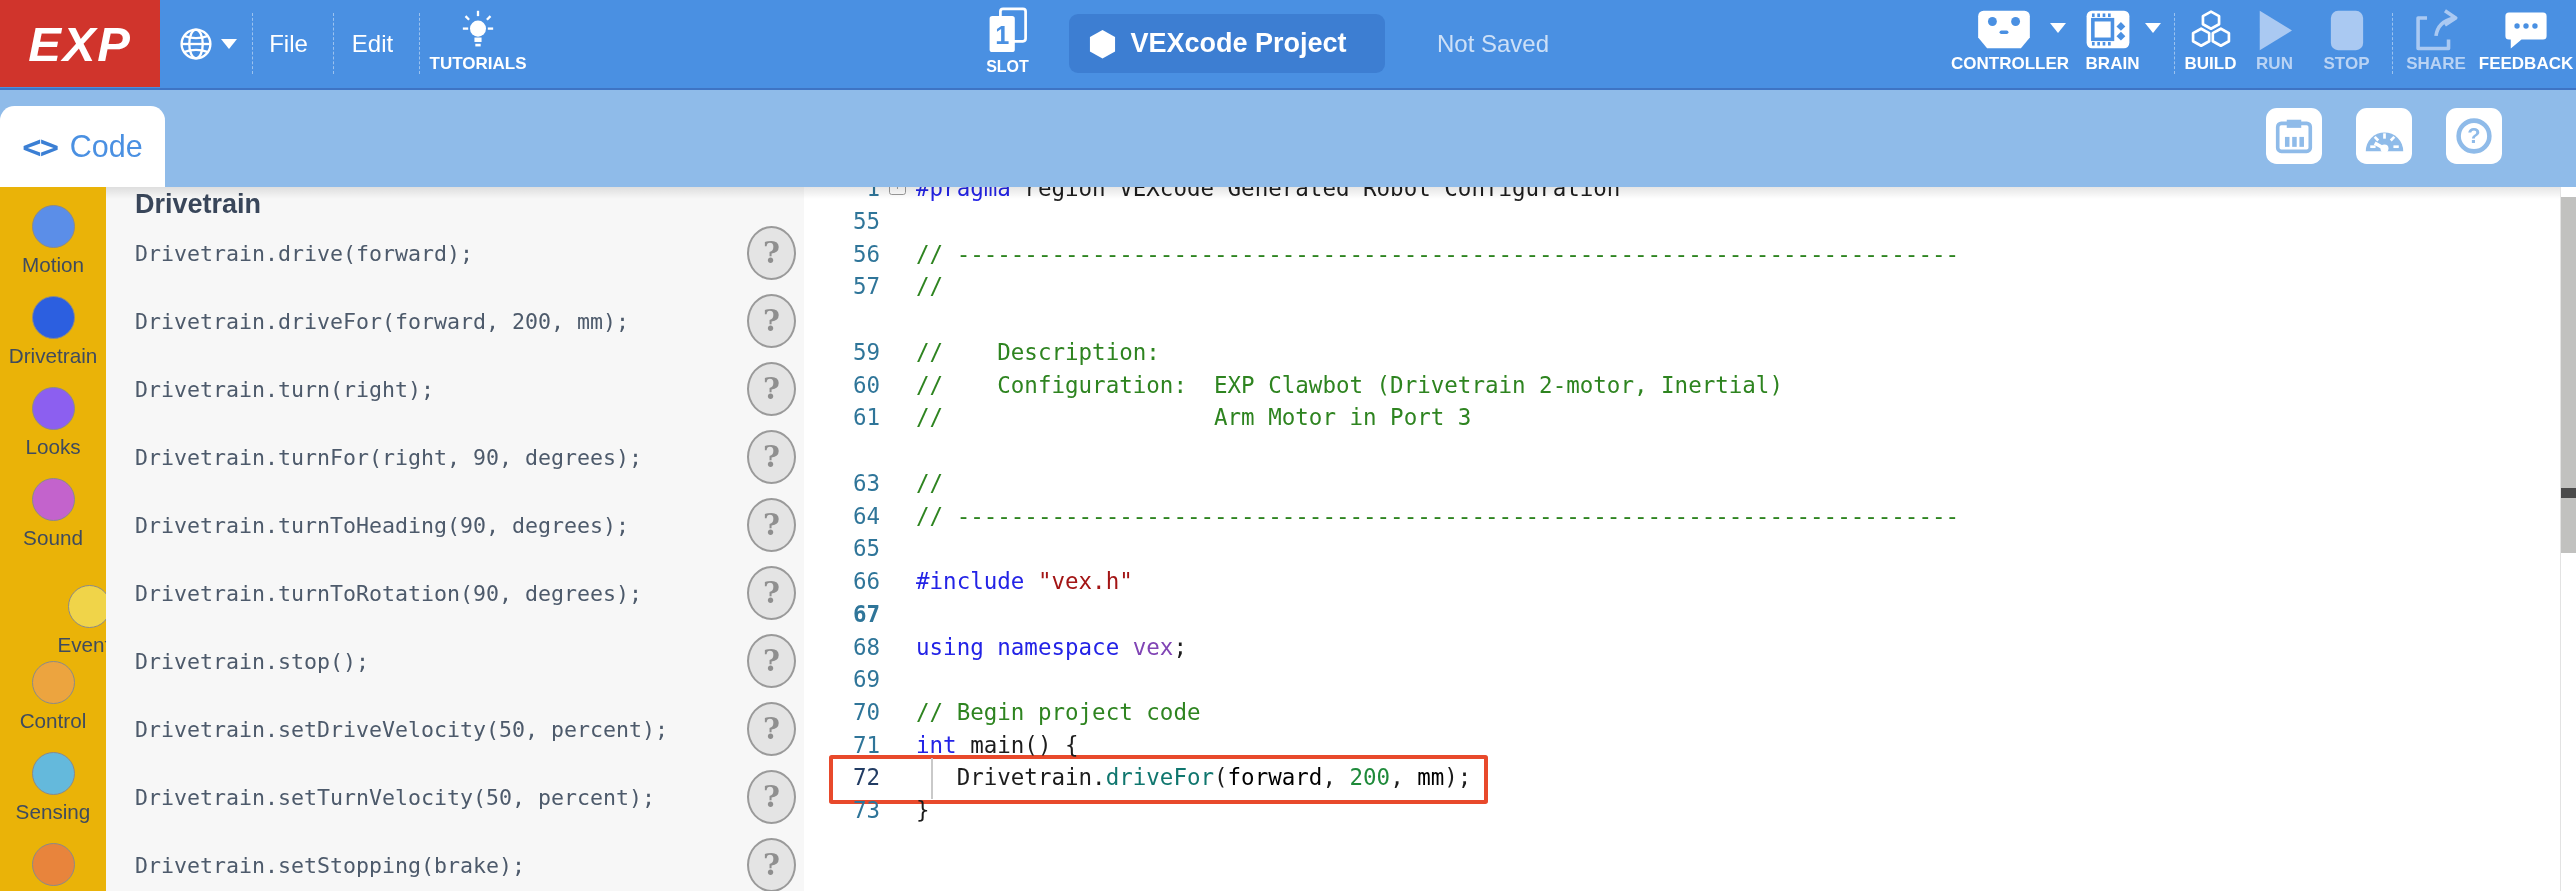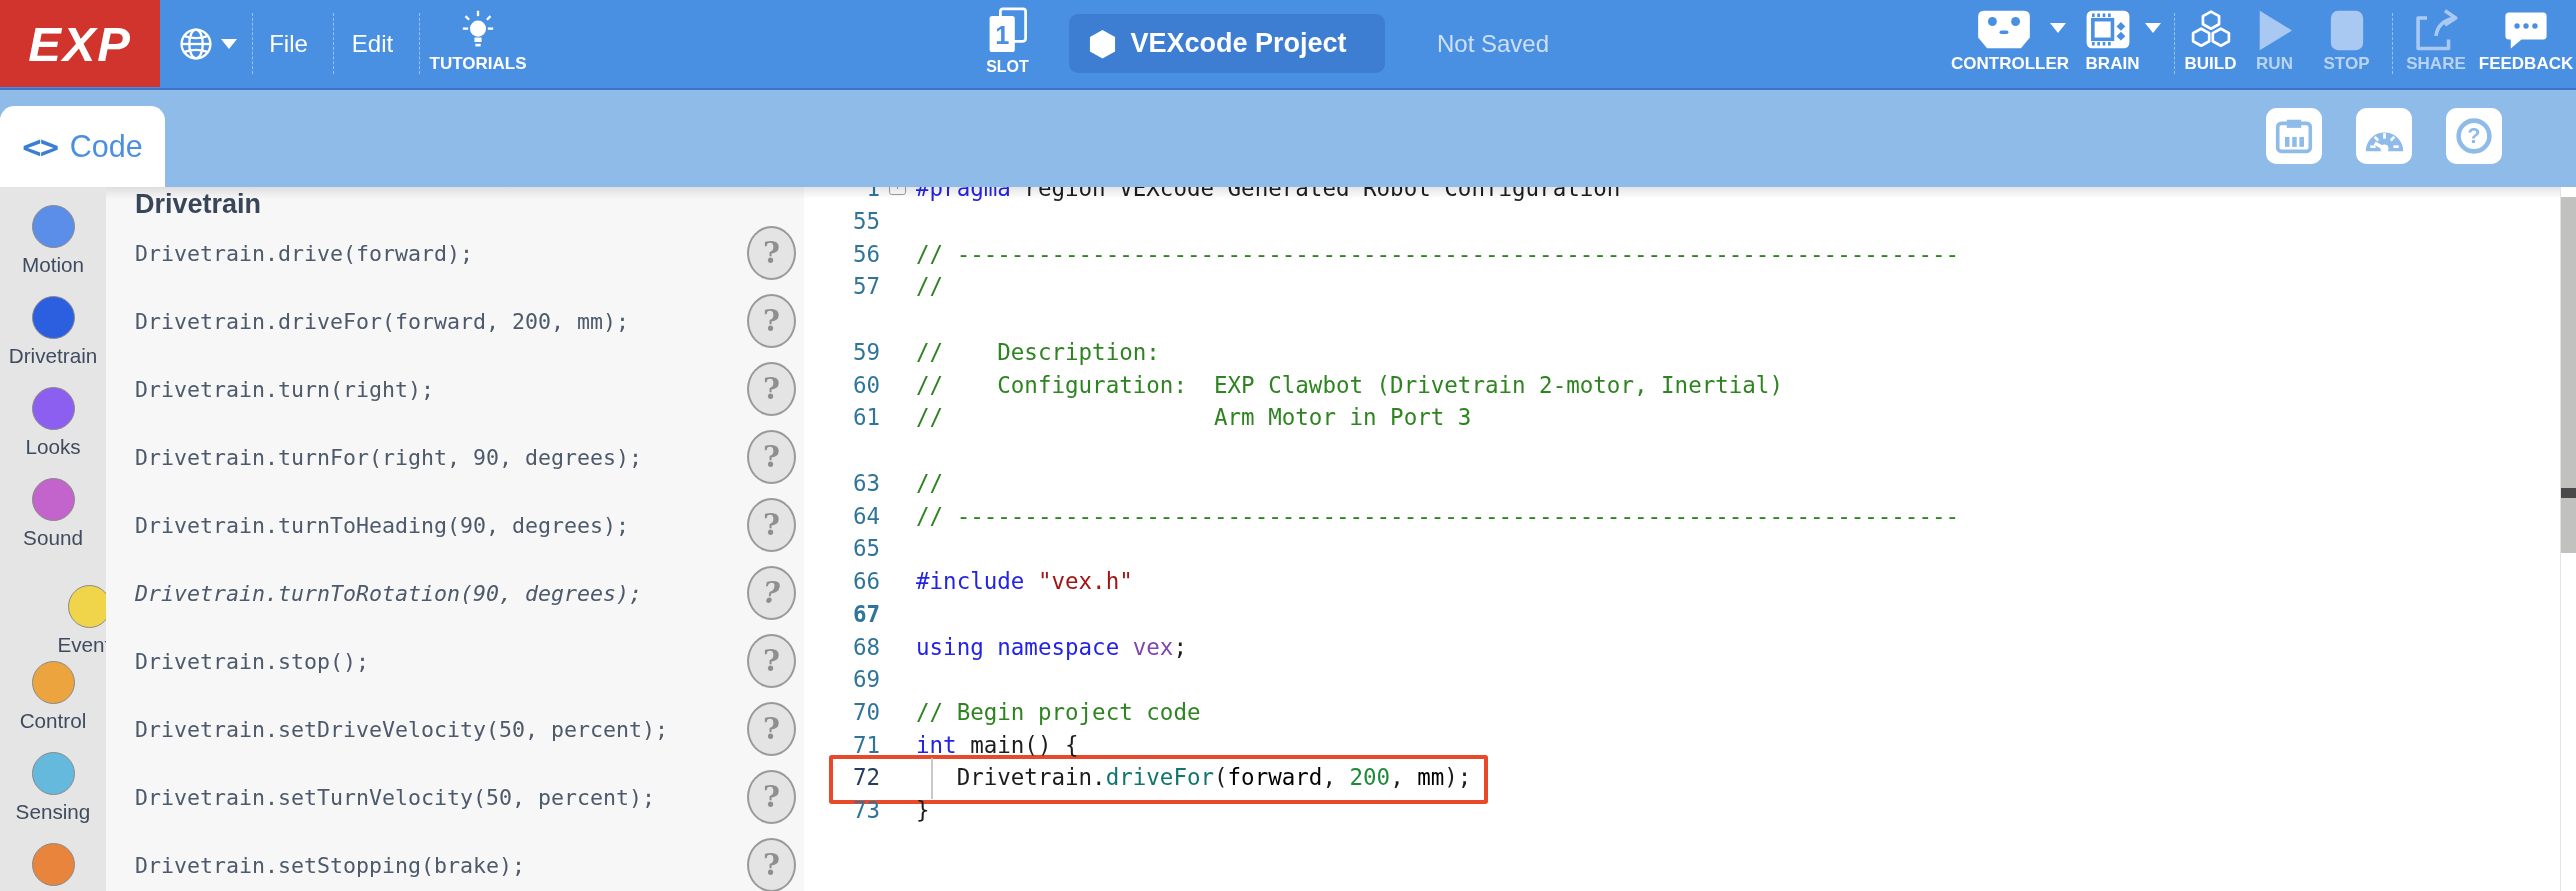--- a/index.html
+++ b/index.html
@@ -29,21 +29,21 @@
   
   .tabbar{position:absolute;left:0;top:90px;width:2576px;height:97px;background:#8fbbe9;}
   .code-tab{position:absolute;left:0;top:16px;width:165px;height:81px;background:#fff;border-radius:14.4px 14.4px 0 0;
             display:flex;align-items:center;justify-content:center;gap:12.6px;}
   .code-tab .angle{color:#3b7fd4;font-weight:bold;font-size:32px;letter-spacing:-1.8px;font-family:"DejaVu Sans Mono",monospace;}
   .code-tab .txt{color:#4a90e2;font-size:30.5px;}
   .tool-btn{position:absolute;top:18px;width:56px;height:56px;background:#fff;border-radius:10.8px;
             display:flex;align-items:center;justify-content:center;}
 
   
-  .sidebar{position:absolute;left:0;top:187px;width:106px;height:704px;background:#e5e5e5;}
+  .sidebar{position:absolute;left:0;top:187px;width:106px;height:704px;background:#eab308;}
   .side-item{position:absolute;left:0;width:106px;text-align:center;}
   .side-dot{width:43px;height:43px;border-radius:50%;border:1.8px solid #8a8a8a;margin:0 auto;box-sizing:border-box;}
   .side-lbl{margin-top:4.5px;font-size:20.7px;color:#3f4b5e;}
 
   
   .palette{position:absolute;left:106px;top:187px;width:698px;height:704px;background:#f7f7f7;overflow:hidden;}
   .pal-header{position:absolute;left:29px;top:1.8px;font-size:27px;font-weight:bold;color:#39465a;}
   .pal-row{position:absolute;left:0;width:698px;height:56px;}
   .pal-cmd{position:absolute;left:29px;top:50%;transform:translateY(-50%);
            font-family:"DejaVu Sans Mono",monospace;font-size:21.6px;color:#4d5a6b;white-space:pre;}
@@ -346,21 +346,21 @@
         <div class="help-btn">?</div>
       </div>
       <div class="pal-row" style="top: 242px;">
         <div class="pal-cmd">Drivetrain.turnFor(right, 90, degrees);</div>
         <div class="help-btn">?</div>
       </div>
       <div class="pal-row" style="top: 310px;">
         <div class="pal-cmd">Drivetrain.turnToHeading(90, degrees);</div>
         <div class="help-btn">?</div>
       </div>
-      <div class="pal-row" style="top: 378px; font-style: italic;">
+      <div class="pal-row" style="top: 378px;">
         <div class="pal-cmd">Drivetrain.turnToRotation(90, degrees);</div>
         <div class="help-btn">?</div>
       </div>
       <div class="pal-row" style="top: 446px;">
         <div class="pal-cmd">Drivetrain.stop();</div>
         <div class="help-btn">?</div>
       </div>
       <div class="pal-row" style="top: 514px;">
         <div class="pal-cmd">Drivetrain.setDriveVelocity(50, percent);</div>
         <div class="help-btn">?</div>

